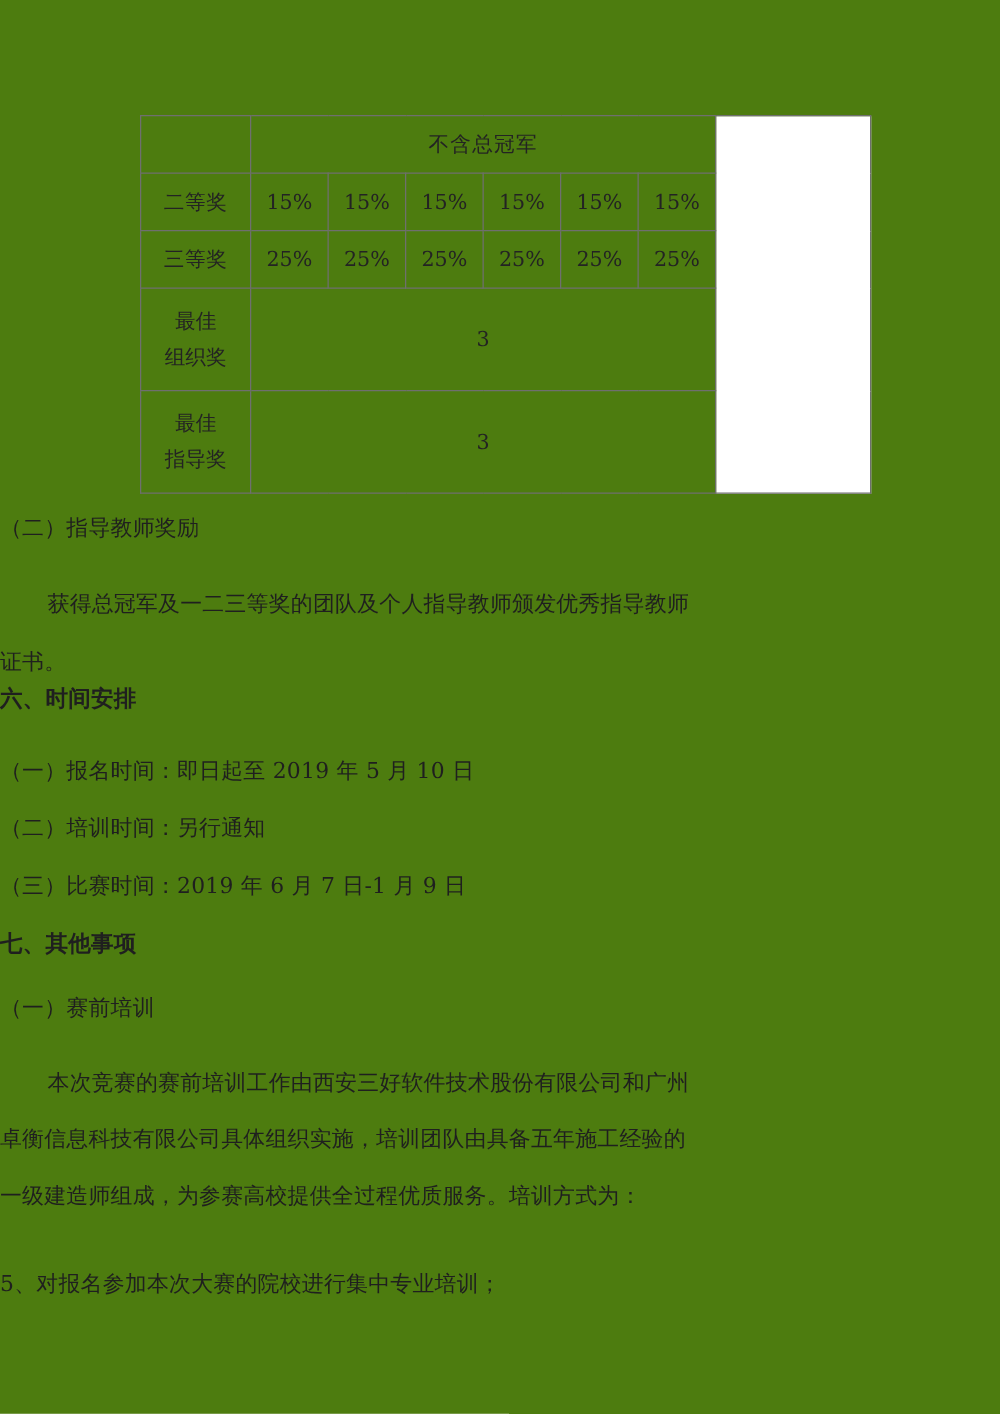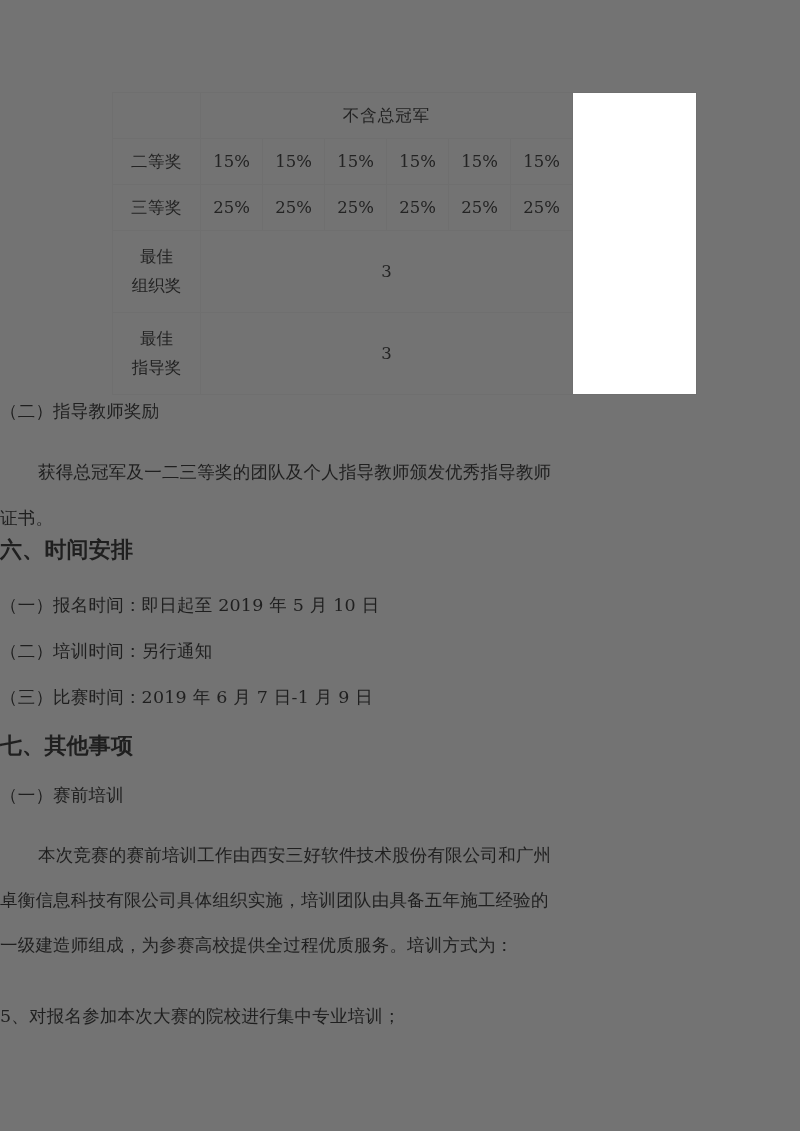--- a/index.html
+++ b/index.html
@@ -14,21 +14,21 @@
     font-family: "DejaVu Serif", "Liberation Serif", serif;
     color: #1a1a1a;
     overflow: hidden;
   }
 
   .page {
     position: absolute;
     left: 0; top: 0;
     width: 800px;
     height: 1131px;
-    background: #737373;
+    background: #4d7c0f;
   }
 
   
   .award-table {
     position: absolute;
     left: 112px;
     top: 92px;
     width: 585px;
     border-collapse: collapse;
     table-layout: fixed;
@@ -88,26 +88,26 @@
     margin: 0;
     padding: 0;
     line-height: 1;
     letter-spacing: 0.2px;
   }
   .indent2 { padding-left: 38px; }
   .indent-first { text-indent: 38px; }
   .heading {
     font-family: "DejaVu Sans", "Liberation Sans", sans-serif;
     font-weight: bold;
-    font-size: 22px;
+    font-size: 18px;
     letter-spacing: 0.5px;
   }
 
   
-  .at { position: absolute; left: 0; width: 566px; }
+  .at { position: absolute; left: 0; width: 566px; margin-top: 12px; }
 </style>
 </head>
 <body>
 
 <div class="page">
 
   <table class="award-table">
     <colgroup>
       <col class="col-label">
       <col class="col-pct">

